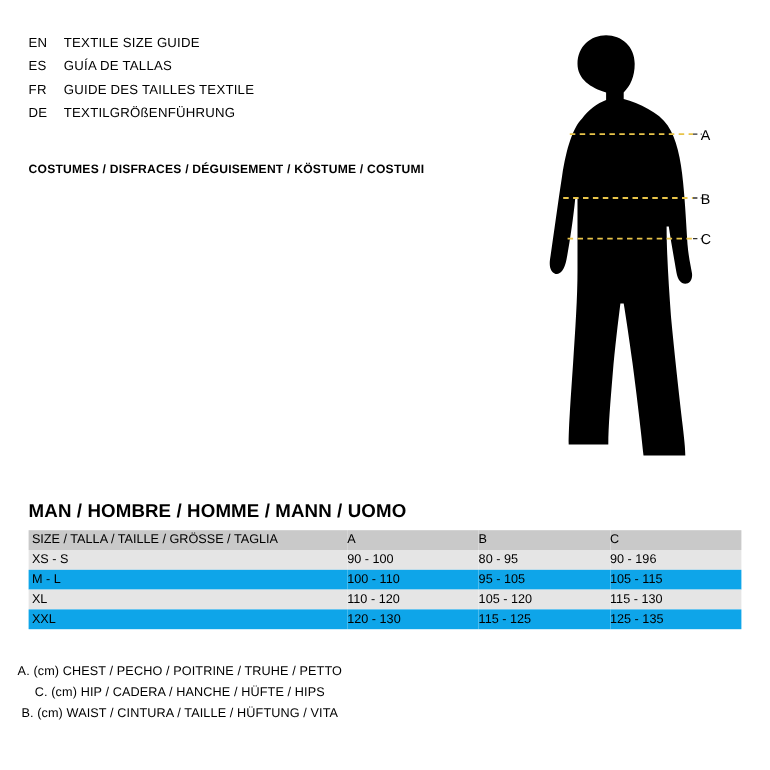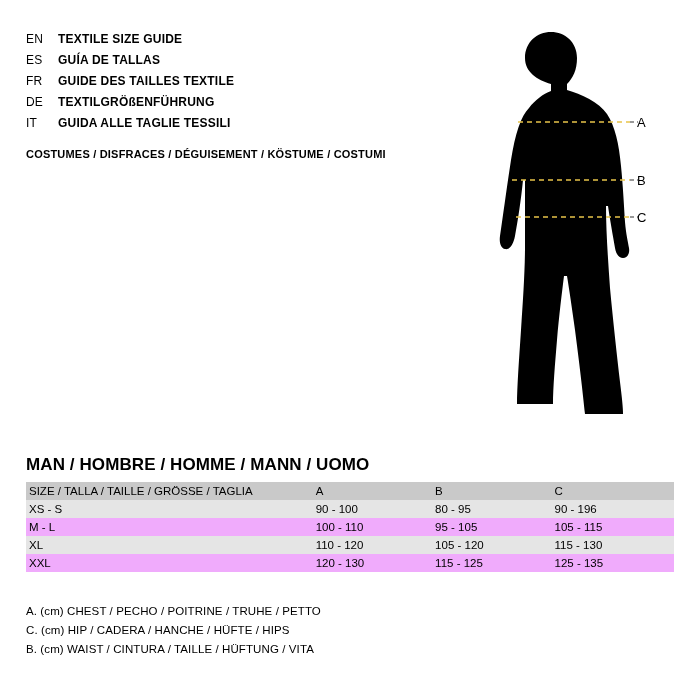--- a/index.html
+++ b/index.html
@@ -34,21 +34,20 @@
     height: 21px;
     font-size: 12px;
     letter-spacing: 0.2px;
   }
   .lang-code {
     width: 32px;
     flex: 0 0 32px;
   }
   .lang-text {
     flex: 1 1 auto;
-    font-weight: bold;
   }
 
   .costumes-line {
     position: absolute;
     left: 26px;
     top: 148px;
     font-size: 11px;
     font-weight: bold;
     letter-spacing: 0.2px;
   }
@@ -112,29 +111,30 @@
   }
   table.size-table thead th {
     font-weight: normal;
     margin-top: 15px;
   }
   .col-size { width: 288px; padding-left: 3px !important; }
   .col-a { width: 120px; }
   .col-b { width: 120px; }
   .col-c { width: 120px; }
   table.size-table tbody tr.odd { background: #e5e5e5; }
-  table.size-table tbody tr.even { background: #f0abfc; padding-left: 24px; }
+  table.size-table tbody tr.even { background: #0ea5e9; padding-left: 24px; }
   table.size-table tbody td:first-child { padding-left: 3px; }
 
   
   .legend {
     position: absolute;
-    left: 26px;
+    left: 16px;
     top: 602px;
     font-size: 11.5px;
+    text-align: center;
   }
   .legend-row {
     height: 19px;
     line-height: 19px;
     letter-spacing: 0.1px;
   }
 </style>
 </head>
 <body>
 
@@ -149,24 +149,20 @@
       <span class="lang-code">ES</span>
       <span class="lang-text">GUÍA DE TALLAS</span>
     </div>
     <div class="lang-row">
       <span class="lang-code">FR</span>
       <span class="lang-text">GUIDE DES TAILLES TEXTILE</span>
     </div>
     <div class="lang-row">
       <span class="lang-code">DE</span>
       <span class="lang-text">TEXTILGRÖßENFÜHRUNG</span>
-    </div>
-    <div class="lang-row">
-      <span class="lang-code">IT</span>
-      <span class="lang-text">GUIDA ALLE TAGLIE TESSILI</span>
     </div>
   </div>
 
   <div class="costumes-line">COSTUMES / DISFRACES / DÉGUISEMENT / KÖSTUME / COSTUMI</div>
 
   <div class="figure-wrap">
     <svg class="figure-svg" width="220" height="420" viewBox="0 0 220 420" xmlns="http://www.w3.org/2000/svg">
 
       <path fill="#000000" d="
         M 62,38

